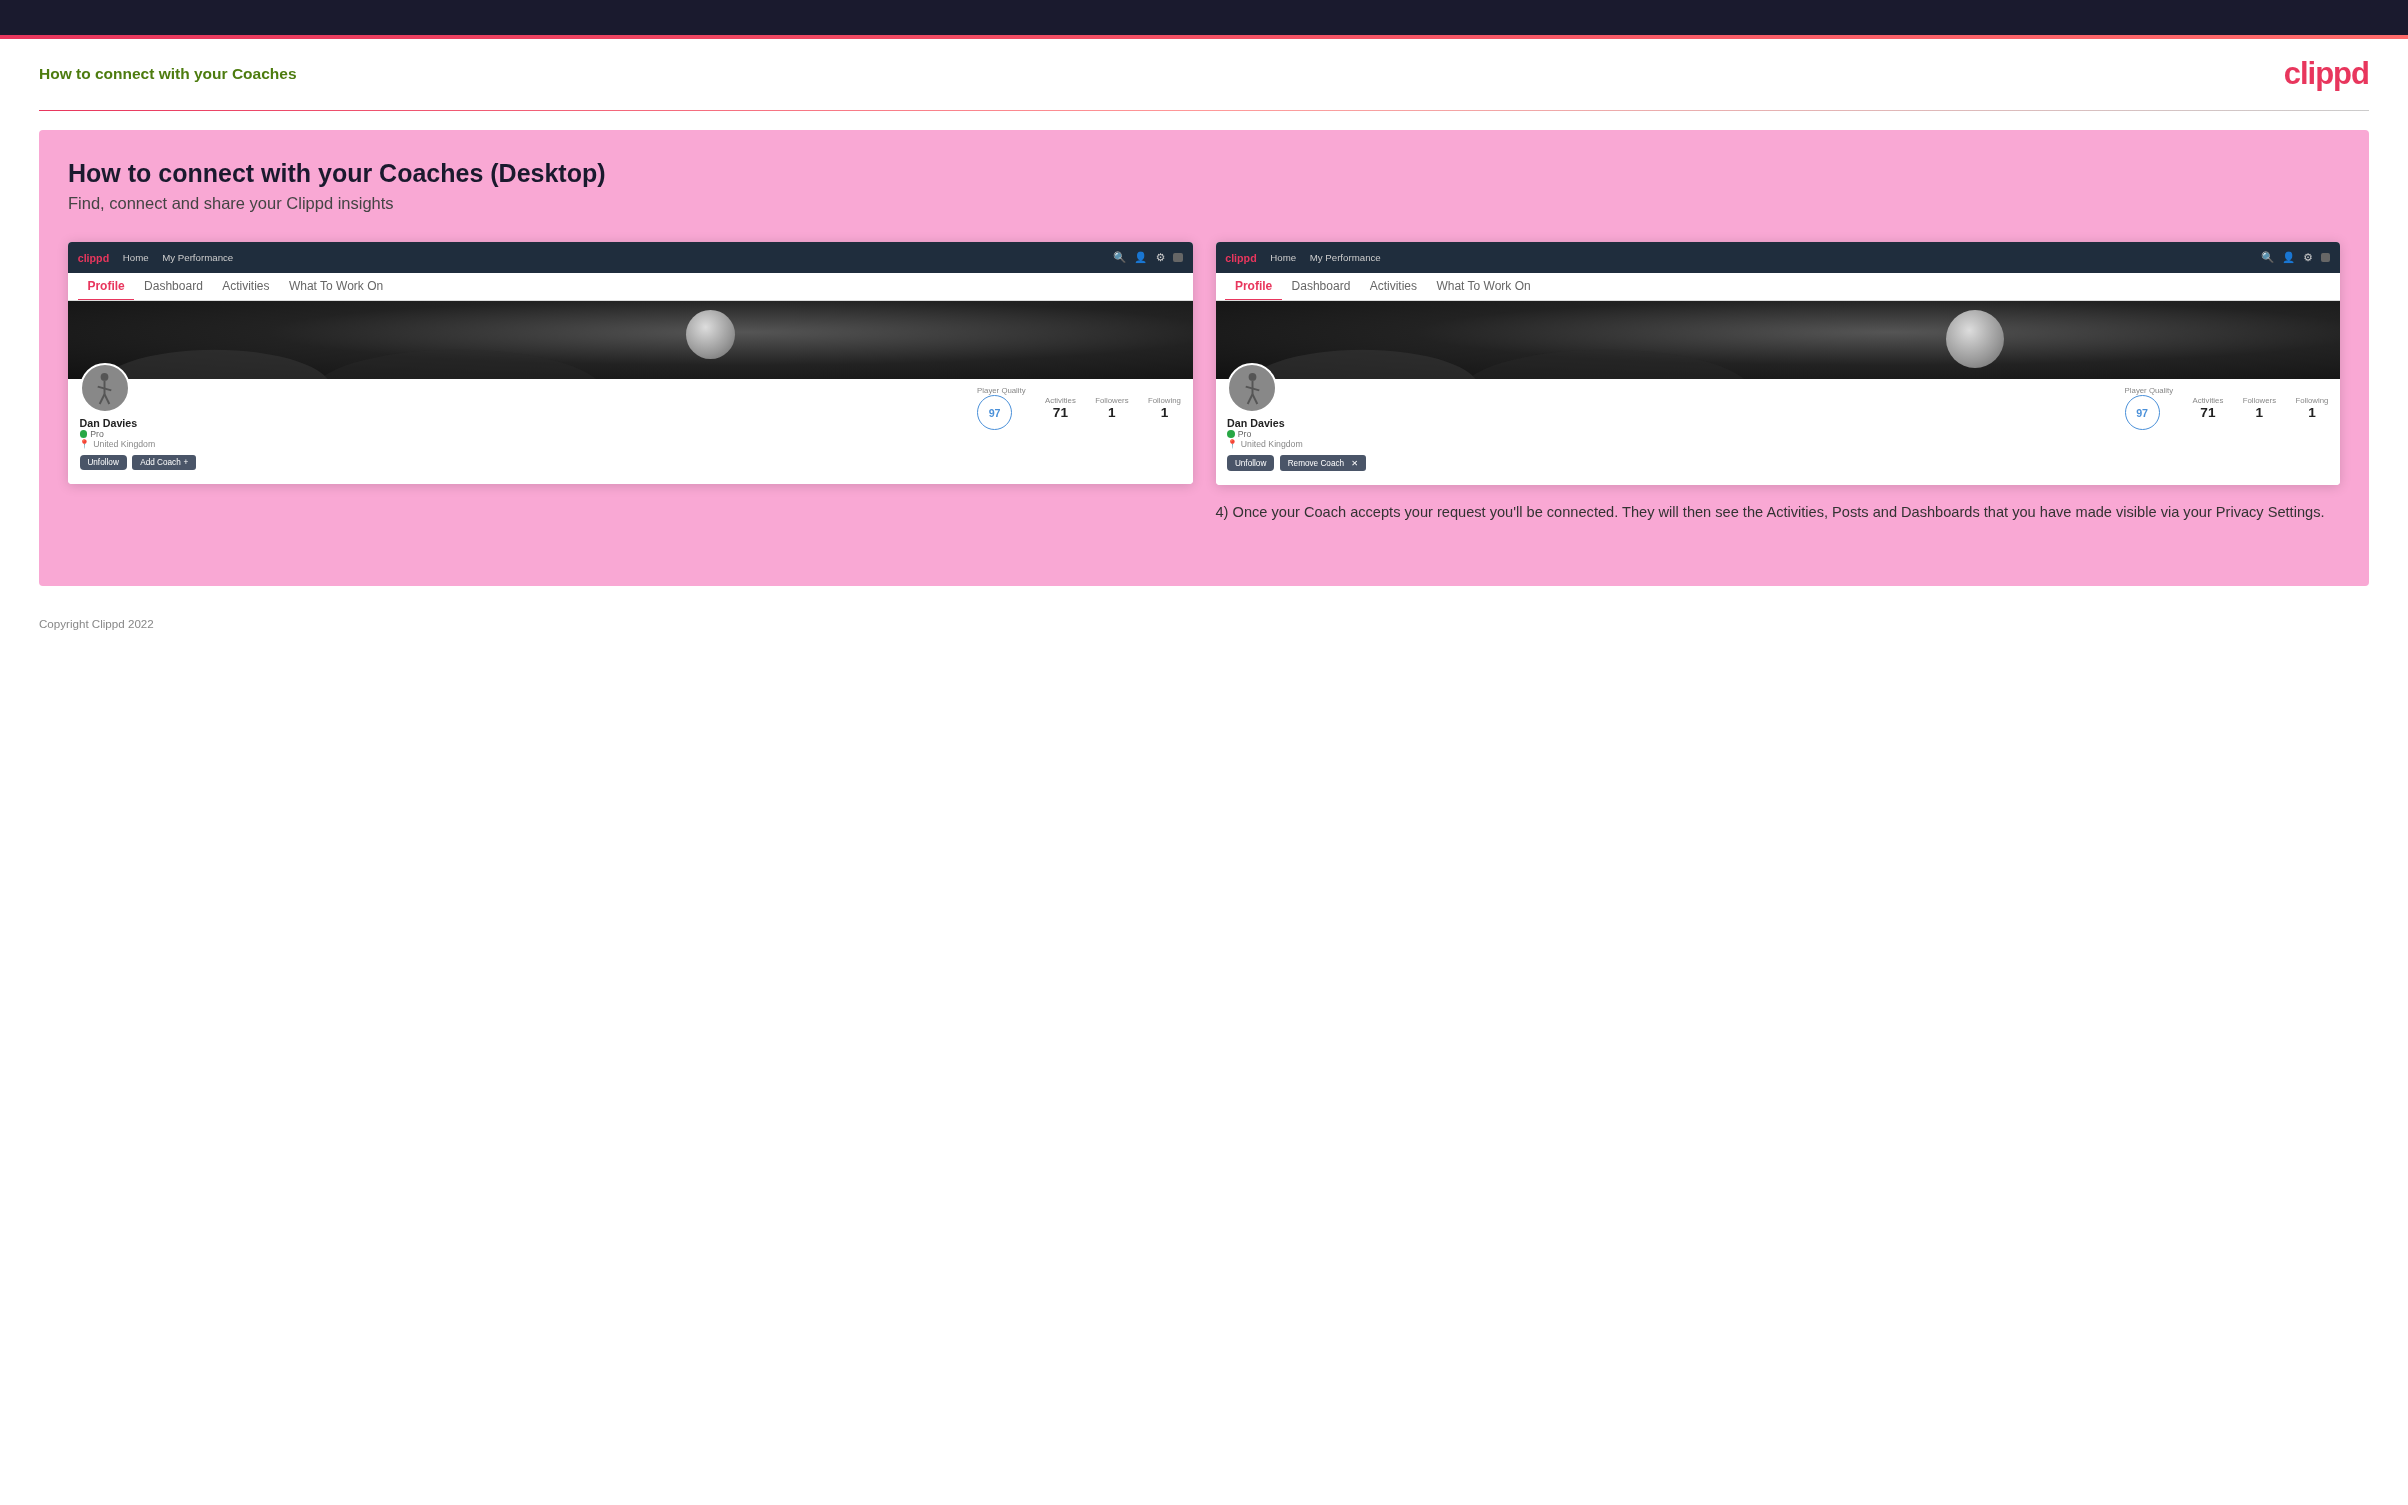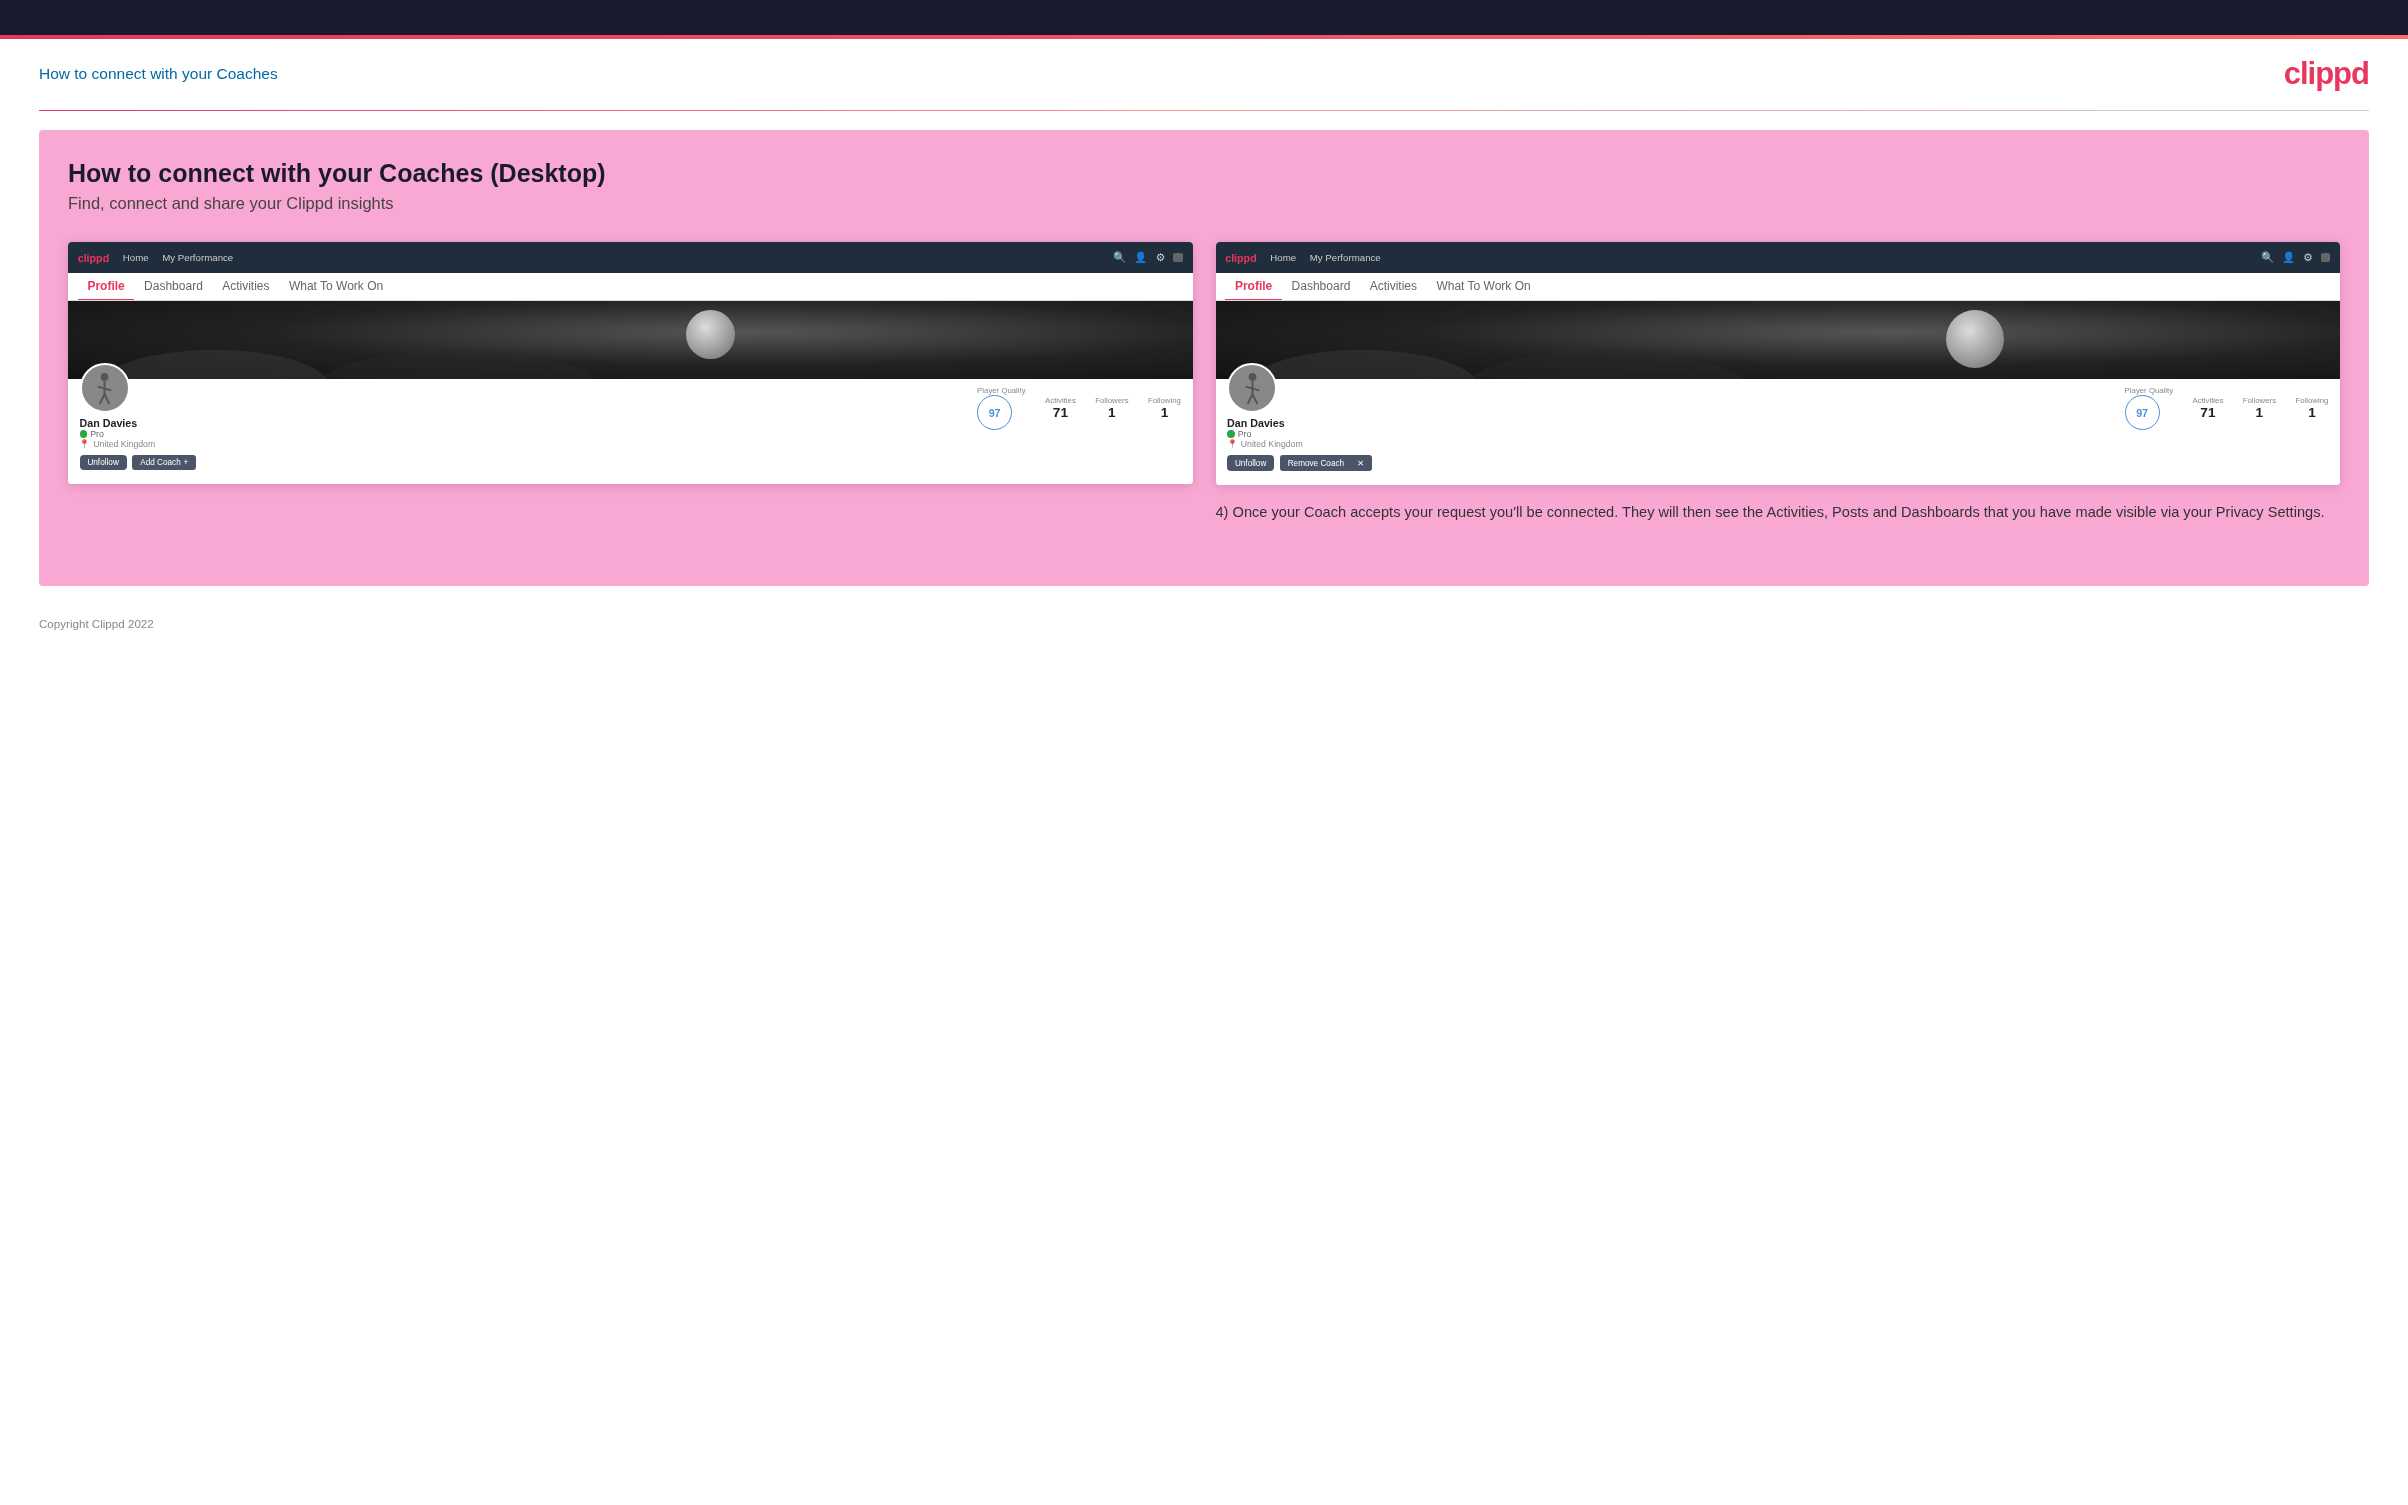--- a/index.html
+++ b/index.html
@@ -18,21 +18,22 @@
     }
     .header {
       display: flex;
       align-items: center;
       justify-content: space-between;
       padding: 17.5px 39px;
       background: #fff;
     }
     .header-title {
       font-size: 15.5px;
-      color: #0369a1;
+      color: #4d7c0f;
+      font-weight: bold;
     }
     .clippd-logo {
       font-size: 31px;
       font-weight: 800;
       color: #e8365d;
       letter-spacing: -1px;
     }
     .divider {
       height: 1px;
       background: linear-gradient(to right, #e8365d, #ff9999, #ccc);
@@ -203,21 +204,21 @@
     }
     .btn-remove-coach {
       background: #4a5568;
       color: #fff;
       font-size: 8.2px;
       padding: 2.9px 7.8px;
       border-radius: 2.9px;
       border: none;
       display: flex;
       align-items: center;
-      gap: 13px;
+      gap: 7px;
     }
     .stats-row {
       display: flex;
       gap: 19.4px;
       align-items: center;
       flex: 1;
       justify-content: flex-end;
     }
     .stat-item {
       text-align: center;

